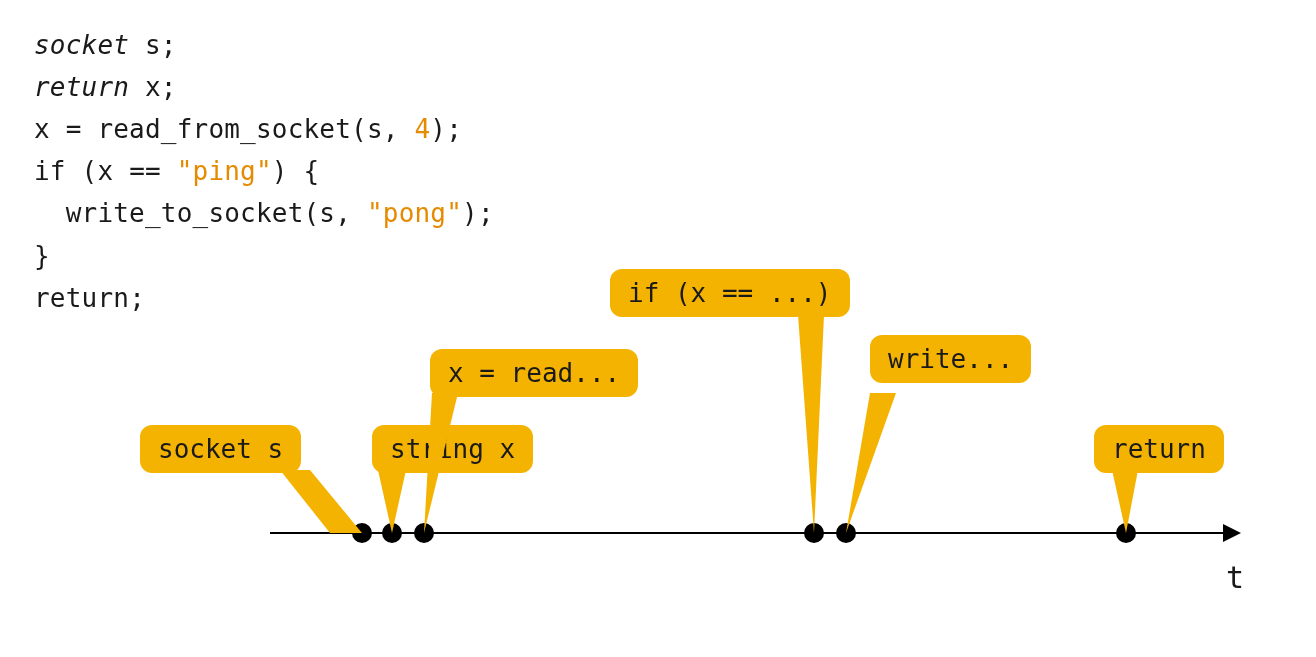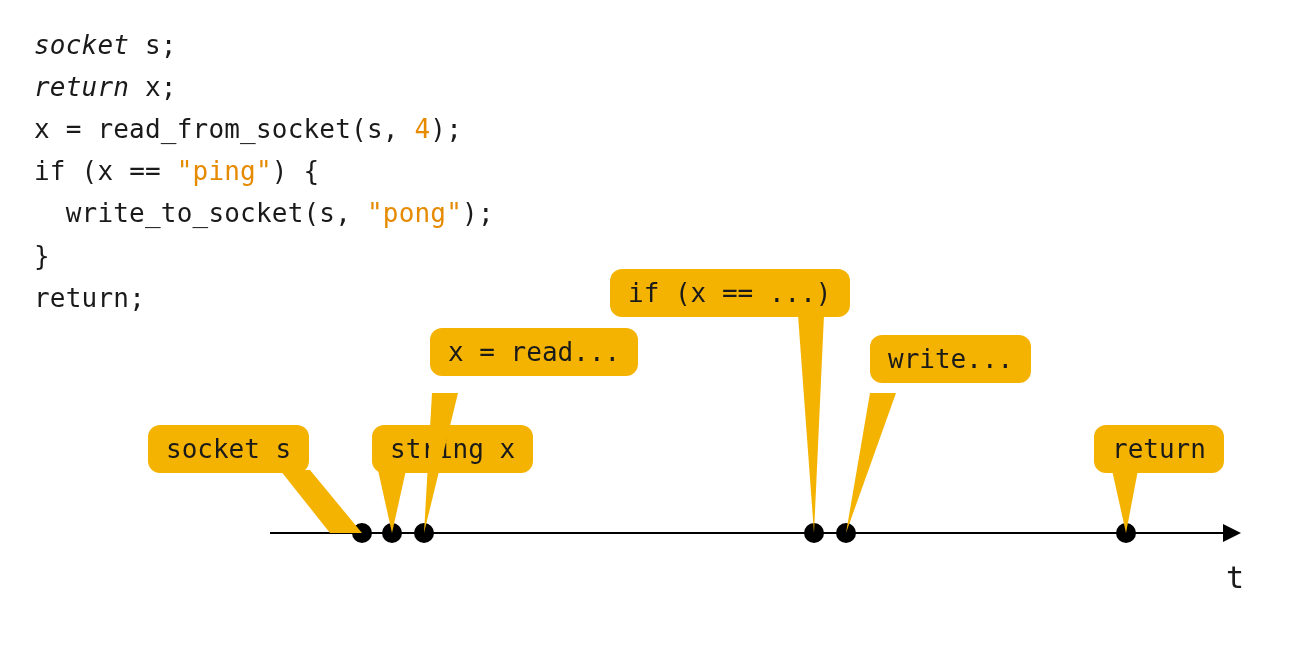--- a/index.html
+++ b/index.html
@@ -84,31 +84,31 @@
 <div class="arrowhead"></div>
 <div class="axis-label">t</div>
 
 <div class="dot" style="left:362px"></div>
 <div class="dot" style="left:392px"></div>
 <div class="dot" style="left:424px"></div>
 <div class="dot" style="left:814px"></div>
 <div class="dot" style="left:846px"></div>
 <div class="dot" style="left:1126px"></div>
 
-<div class="bubble" style="left:148px; top:425px">socket s</div>
+<div class="bubble" style="left:140px; top:425px">socket s</div>
 <svg style="position:absolute; left:280px; top:470px; width:90px; height:63px" viewBox="0 0 90 63">
   <path d="M 0 0 L 30 0 L 82 63 L 50 63 Z" fill="#f5b301"></path>
 </svg>
 
 <div class="bubble" style="left:372px; top:425px">string x</div>
 <svg style="position:absolute; left:378px; top:470px; width:36px; height:63px" viewBox="0 0 36 63">
   <path d="M 0 0 L 28 0 L 14 63 Z" fill="#f5b301"></path>
 </svg>
 
-<div class="bubble" style="left:430px; top:328px">x = read...</div>
+<div class="bubble" style="left:430px; top:349px">x = read...</div>
 <svg style="position:absolute; left:418px; top:393px; width:40px; height:140px" viewBox="0 0 40 140">
   <path d="M 14 0 L 40 0 L 6 140 Z" fill="#f5b301"></path>
 </svg>
 
 <div class="bubble" style="left:610px; top:269px">if (x == ...)</div>
 <svg style="position:absolute; left:796px; top:315px; width:28px; height:218px" viewBox="0 0 28 218">
   <path d="M 2 0 L 28 0 L 18 218 Z" fill="#f5b301"></path>
 </svg>
 
 <div class="bubble" style="left:870px; top:335px">write...</div>

